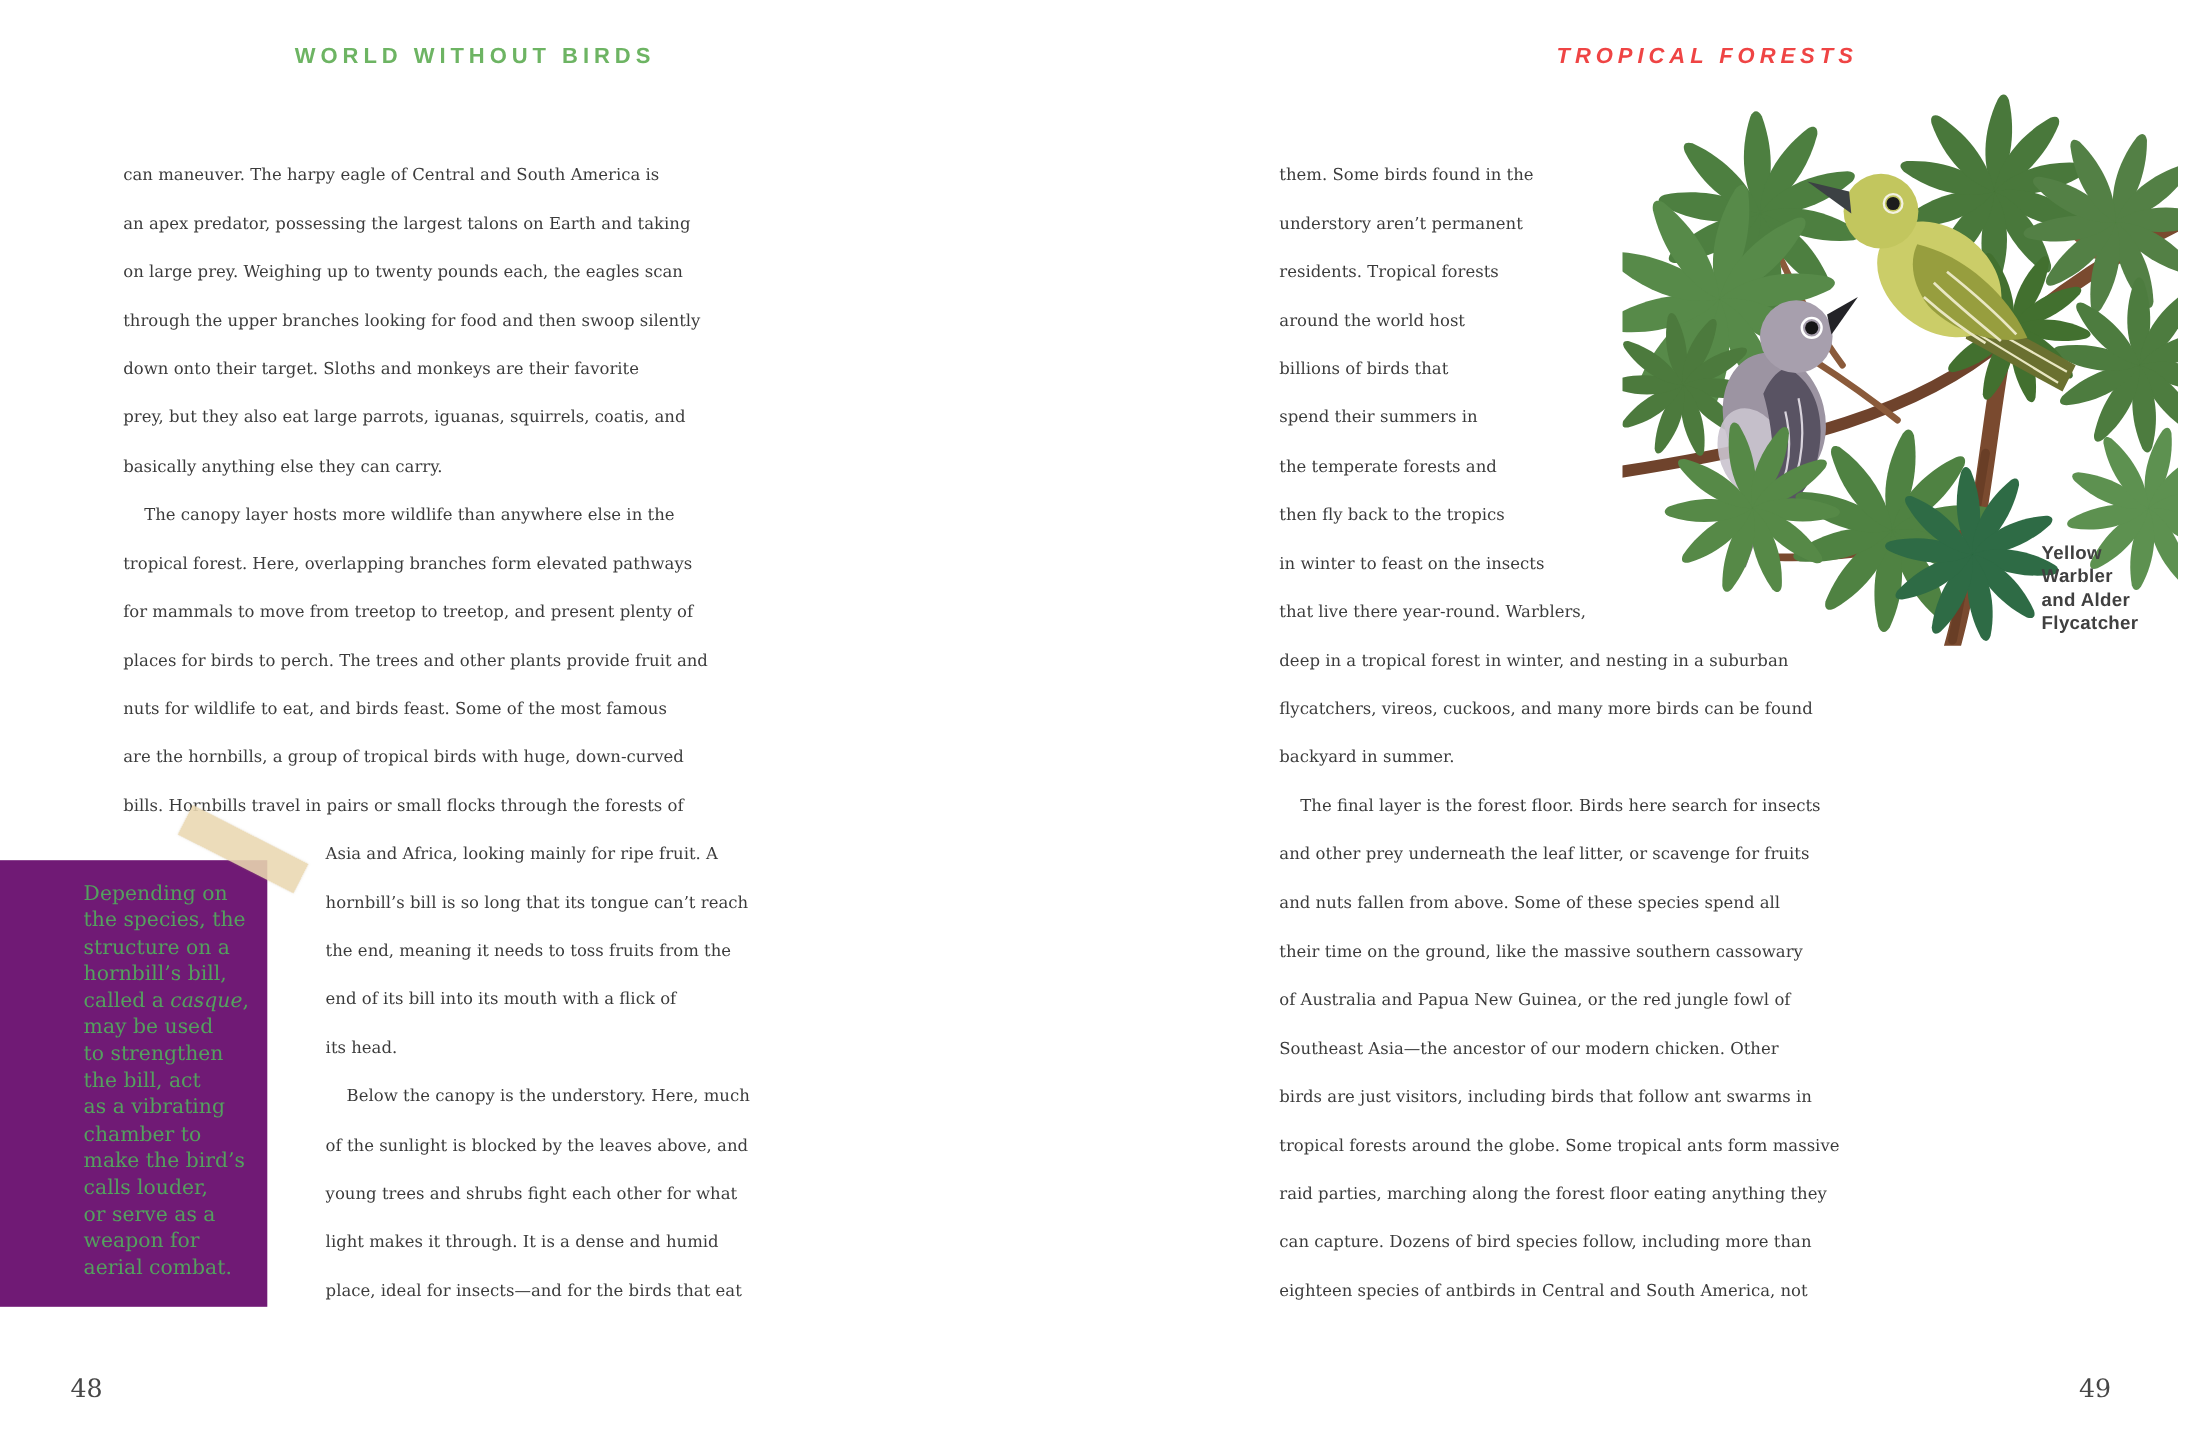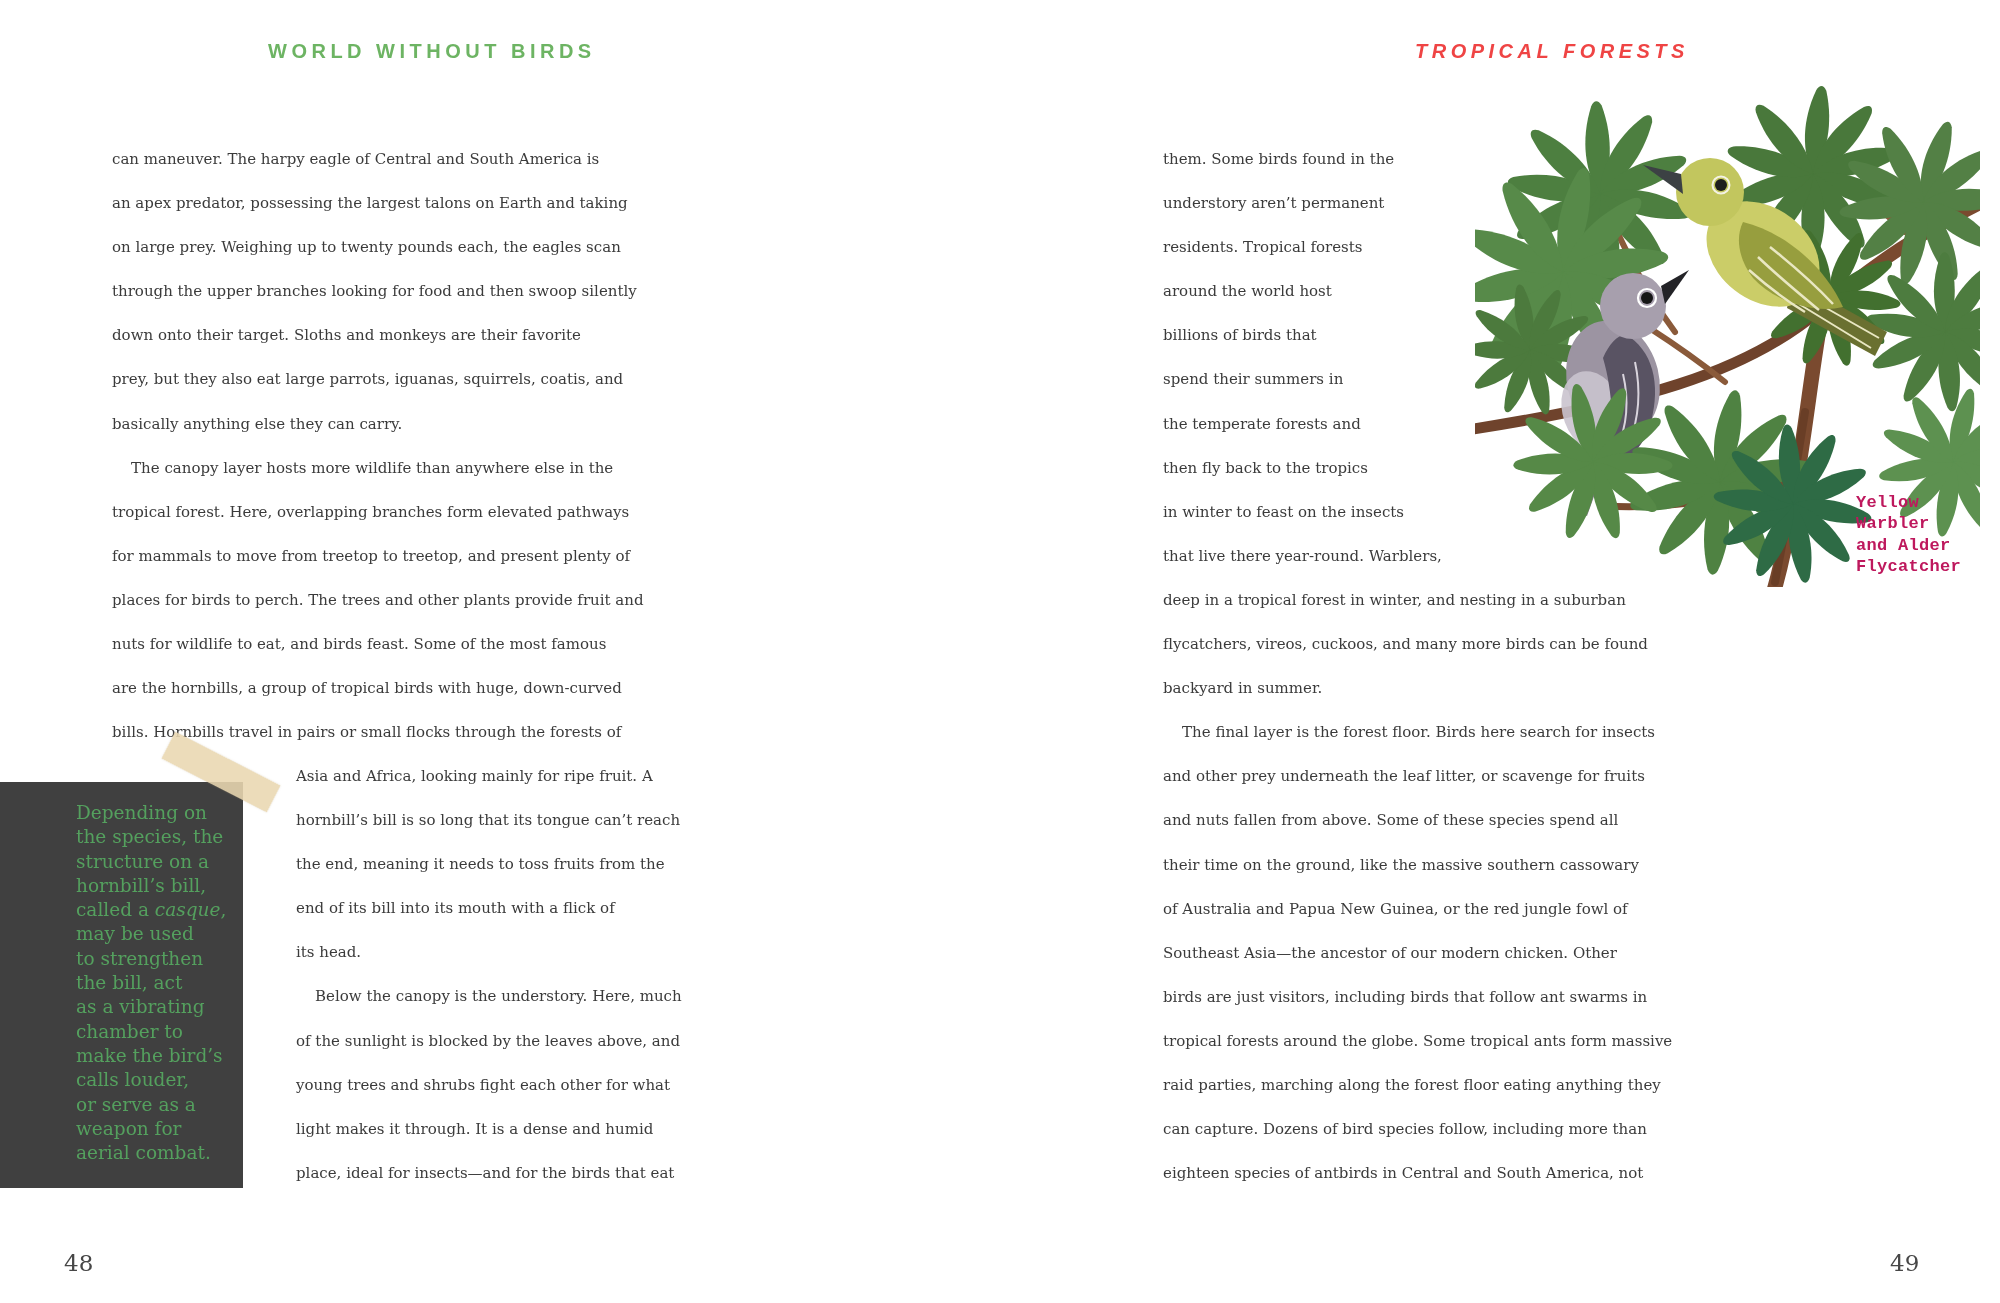--- a/index.html
+++ b/index.html
@@ -65,21 +65,21 @@
       <div class="tl">the end, meaning it needs to toss fruits from the</div>
       <div class="tl">end of its bill into its mouth with a flick of</div>
       <div class="tl">its head.</div>
       <div class="tl">    Below the canopy is the understory. Here, much</div>
       <div class="tl">of the sunlight is blocked by the leaves above, and</div>
       <div class="tl">young trees and shrubs fight each other for what</div>
       <div class="tl">light makes it through. It is a dense and humid</div>
       <div class="tl">place, ideal for insects—and for the birds that eat</div>
     </div>
 
-  <div class="sidebar-note" style="background: #404040;">
+  <div class="sidebar-note" style="background: #701a75;">
     <div class="sidebar-text" style="color: rgb(84, 160, 94);">
         <div class="tl">Depending on</div>
         <div class="tl">the species, the</div>
         <div class="tl">structure on a</div>
         <div class="tl">hornbill’s bill,</div>
         <div class="tl">called a <i>casque</i>,</div>
         <div class="tl">may be used</div>
         <div class="tl">to strengthen</div>
         <div class="tl">the bill, act</div>
         <div class="tl">as a vibrating</div>
@@ -186,21 +186,21 @@
     </g>
 
     <g>
       <use href="#crown" fill="#4f8242" transform="translate(245,400) scale(1.05) rotate(4)"></use>
       <use href="#crown" fill="#2e6b45" transform="translate(318,422) scale(0.9) rotate(-10)"></use>
       <use href="#crown" fill="#568947" transform="translate(118,380) scale(0.9) rotate(-18)"></use>
       <use href="#crown" fill="#5d9150" transform="translate(478,380) scale(0.85) rotate(8)"></use>
     </g>
   </svg>
 
-  <div class="caption" style="color: #be185d; font-family: Liberation Mono, monospace;">
+  <div class="caption" style="color: #404040;">
       <div class="tl">Yellow</div>
       <div class="tl">Warbler</div>
       <div class="tl">and Alder</div>
       <div class="tl">Flycatcher</div>
     </div>
 
   <div class="pagenum" style="left:36px;top:1250px;">48</div>
   <div class="pagenum" style="left:1862px;top:1250px;">49</div>
 
 </div>

